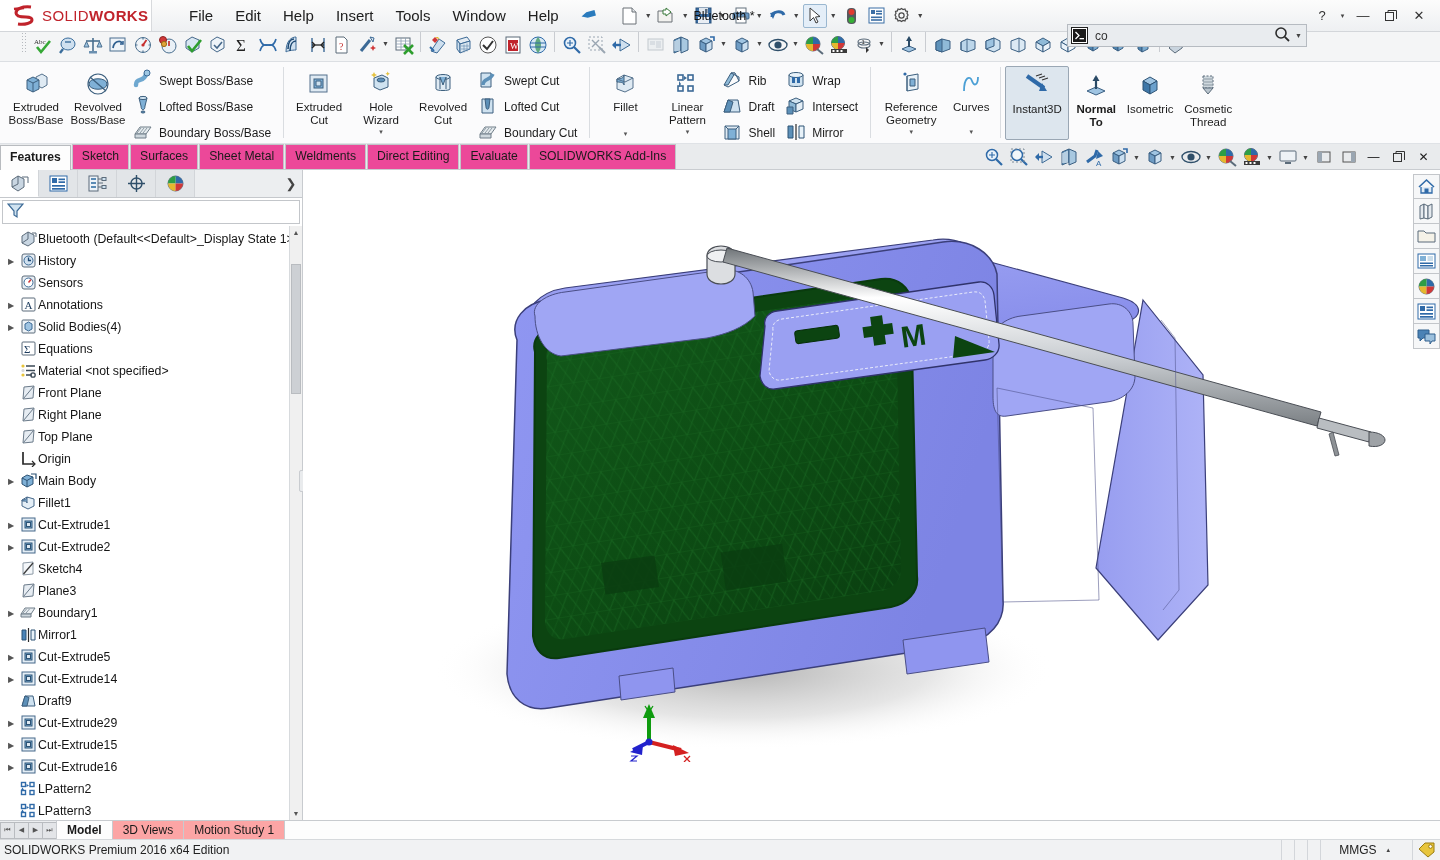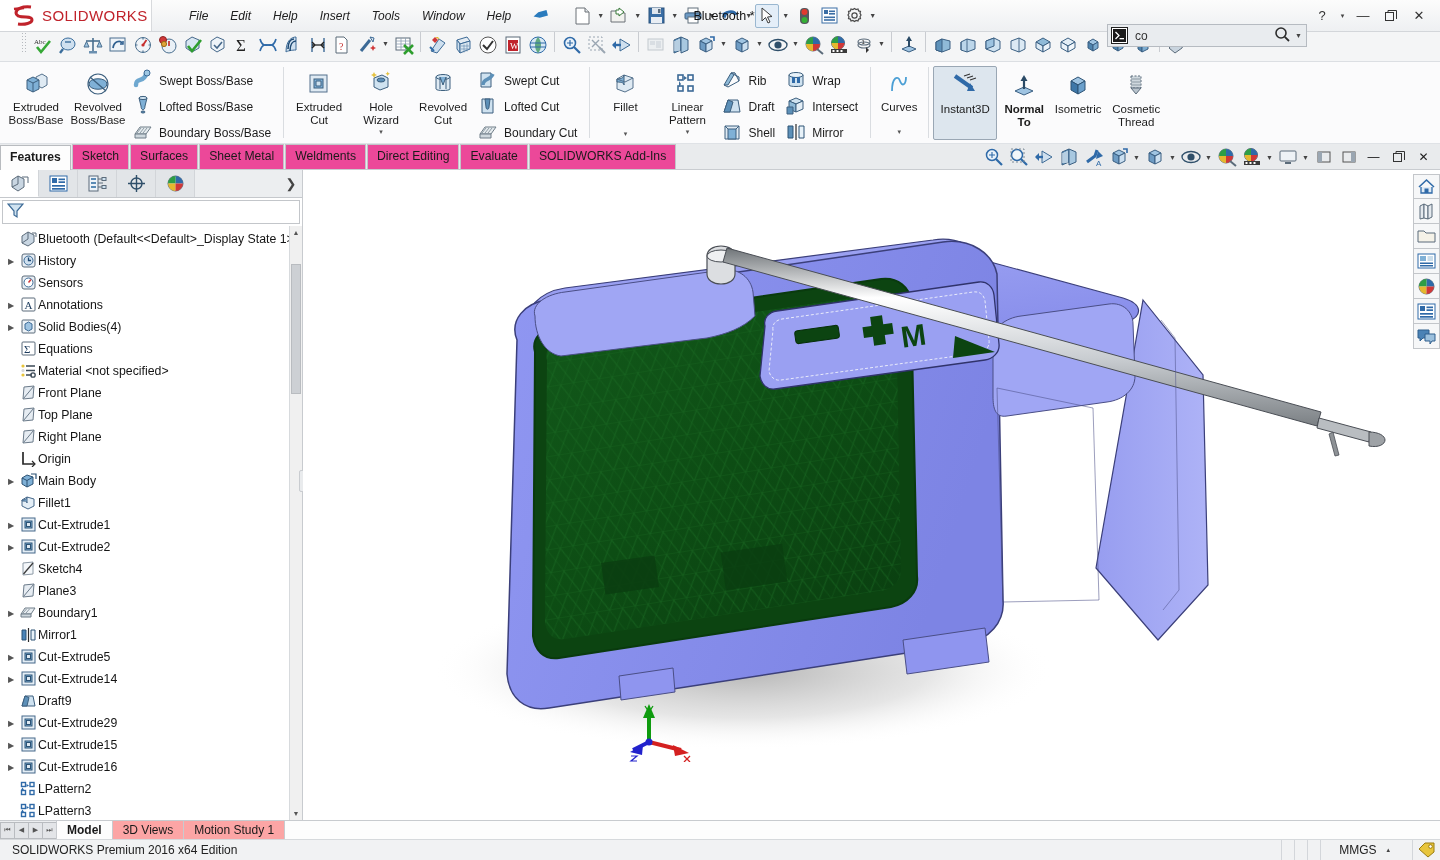--- a/index.html
+++ b/index.html
@@ -16,37 +16,37 @@
   
   .titlebar {
     height: 32px; display: flex; align-items: center;
     background: linear-gradient(#fcfcfc, #eef0f2);
     border-bottom: 1px solid #d3d6da;
     position: relative; flex: none;
   }
   .logo-box { width: 152px; height: 31px; display: flex; align-items: center;
               padding-left: 12px; background: #fff; border-right: 1px solid #d8dadd; }
   .logo-solid { color: #c0232b; font-size: 15px; font-weight: normal; letter-spacing: .4px; margin-left: 4px;}
-  .logo-works { color: #c0232b; font-size: 15px; font-weight: normal; letter-spacing: .4px;}
+  .logo-works { color: #c0232b; font-size: 15px; font-weight: bold; letter-spacing: .4px;}
 
   .menubar { display: flex; align-items: center; margin-left: 26px; }
-  .menubar .mi { padding: 4px 11px; font-size: 12px; color: #202020; cursor: default; font-style: italic; }
+  .menubar .mi { padding: 4px 11px; font-size: 15px; color: #202020; cursor: default; }
   .pin-icon { margin-left: 12px; color: #2a7bbd; font-size: 14px; transform: rotate(30deg); }
 
   .qat { display: flex; align-items: center; margin-left: 22px; gap: 1px; }
   .qbtn { width: 24px; height: 24px; display: flex; align-items: center; justify-content: center;
           border: 1px solid transparent; border-radius: 2px; }
   .qbtn.active { background: #e4eef8; border: 1px solid #9ab7d0; }
   .caret { width: 11px; height: 22px; display: flex; align-items: center; justify-content: center;
            font-size: 7px; color: #444; }
 
   .doc-title { position: absolute; left: 8px; right: 0; text-align: center; font-size: 12.5px;
                color: #111; pointer-events: none; }
   .title-right { margin-left: auto; display: flex; align-items: center; padding-right: 8px; gap: 2px; }
-  .searchbox { width: 200px; height: 23px; border: 1px solid #b6bbc1; background: #e9ecef;
+  .searchbox { width: 240px; height: 23px; border: 1px solid #b6bbc1; background: #e9ecef;
                display: flex; align-items: center; padding: 0 2px; margin-top: 40px; }
   .search-badge { width: 17px; height: 17px; background: #fff; border: 1.5px solid #222;
                   display: flex; align-items: center; justify-content: center; font-size: 10px;
                   font-family: "Liberation Mono", monospace; margin-left: 1px; }
   .search-val { flex: 1; padding-left: 7px; font-size: 12px; color: #333; }
   .win-btn { width: 26px; height: 24px; display: flex; align-items: center; justify-content: center;
              font-size: 13px; color: #333; }
 
   
   .cmdstrip {
@@ -137,21 +137,21 @@
   .navbtns { display: flex; align-items: center; }
   .navbtn { width: 15px; height: 17px; border: 1px solid #b9bcc0; background: #e3e5e8;
             display: flex; align-items: center; justify-content: center; font-size: 7px;
             color: #555; margin-right: -1px; }
   .btab { padding: 2px 10px 0; font-size: 12px; border-left: 1px solid #c8cbcf;
           border-right: 1px solid #c8cbcf; background: #fca5a5; margin-right: -1px; }
   .btab.active { background: #fdfdfd; font-weight: bold; }
   .btab-rest { flex: 1; background: #fdfdfd; border-left: 1px solid #c8cbcf; }
   .statusbar { height: 21px; background: #f1f2f3; display: flex; align-items: center;
                border-top: 1px solid #d6d9dc; font-size: 12px; color: #222; flex: none;
-               padding-left: 12px; }
+               padding-left: 4px; }
   .status-right { margin-left: auto; display: flex; align-items: center; height: 100%; }
   .sb-cell { width: 13px; height: 100%; border-left: 1px solid #d3d6da; }
   .sb-units { padding: 0 22px 0 18px; border-left: 1px solid #d3d6da; height: 100%;
               display: flex; align-items: center; gap: 10px; }
   .sb-icon { width: 28px; height: 100%; display: flex; align-items: center; justify-content: center;
              border-left: 1px solid #d3d6da; }
   .tiny-caret { font-size: 7px; color: #444; }
 </style>
 </head>
 <body>
@@ -841,20 +841,35 @@
                 <path d="M14 5 L19 5 L19 17 L14 17z" fill="#e8f2f9" stroke="#2d5375"></path>
                 <path d="M11 3 L11 19" stroke="#2a2a2a" stroke-width="1.2"></path>
               </svg>
           </span>
           <span class="lbl">Mirror</span>
         </div>
       </div>
     </div>
 
     <div class="rgroup">
+      <div class="big-btn" style="width:72px;">
+        <div class="glyph">
+          <svg width="26" height="26" viewBox="0 0 26 26">
+              <path d="M9 5 L20 3 L20 18 L9 20z" fill="#e8f2f9" stroke="#3c5f7e"></path>
+              <path d="M9 5 L9 20" stroke="#3c5f7e"></path>
+              <path d="M12 8 L17 8 L17 15 L12 15z" fill="#7fb0d6" stroke="#3c5f7e"></path>
+              <circle cx="7" cy="3" r="1.6" fill="#2f6aa8"></circle>
+            </svg>
+        </div>
+        <div class="lbl">
+          <span>Reference</span><br>
+          <span>Geometry</span>
+        </div>
+        <div class="dropcaret">▾</div>
+      </div>
       <div class="big-btn" style="width:48px;">
         <div class="glyph">
           <svg width="26" height="26" viewBox="0 0 26 26">
               <path d="M6 20 C6 6, 12 4, 14 10 C16 16, 20 14, 20 6" fill="none" stroke="#4b9fd5" stroke-width="1.8"></path>
             </svg>
         </div>
         <div class="lbl">Curves</div>
         <div class="dropcaret" style="margin-top:14px;">▾</div>
       </div>
     </div>
@@ -1180,31 +1195,31 @@
               <span class="tlabel">Front Plane</span>
             </div>
             <div class="tnode">
               <span class="tarrow"></span>
               <span class="ticon">
                 <svg width="17" height="16" viewBox="0 0 17 16">
                   <path d="M4 2 L14 1 L13 13 L3 14z" fill="#e6ecf2" stroke="#6b7b8a"></path>
                   <path d="M3.5 13.5 L13.5 1.5" stroke="#6b7b8a"></path>
                 </svg>
               </span>
-              <span class="tlabel">Top Plane</span>
+              <span class="tlabel">Right Plane</span>
             </div>
             <div class="tnode">
               <span class="tarrow"></span>
               <span class="ticon">
                 <svg width="17" height="16" viewBox="0 0 17 16">
                   <path d="M4 2 L14 1 L13 13 L3 14z" fill="#e6ecf2" stroke="#6b7b8a"></path>
                   <path d="M3.5 13.5 L13.5 1.5" stroke="#6b7b8a"></path>
                 </svg>
               </span>
-              <span class="tlabel">Right Plane</span>
+              <span class="tlabel">Top Plane</span>
             </div>
             <div class="tnode">
               <span class="tarrow"></span>
               <span class="ticon">
                 <svg width="17" height="16" viewBox="0 0 17 16">
                   <path d="M3 1 L3 13 L15 13" fill="none" stroke="#2a2a2a" stroke-width="1.7"></path>
                   <path d="M12 10 L15 13 L12 16" fill="none" stroke="#2a2a2a" stroke-width="1.2"></path>
                 </svg>
               </span>
               <span class="tlabel">Origin</span>

